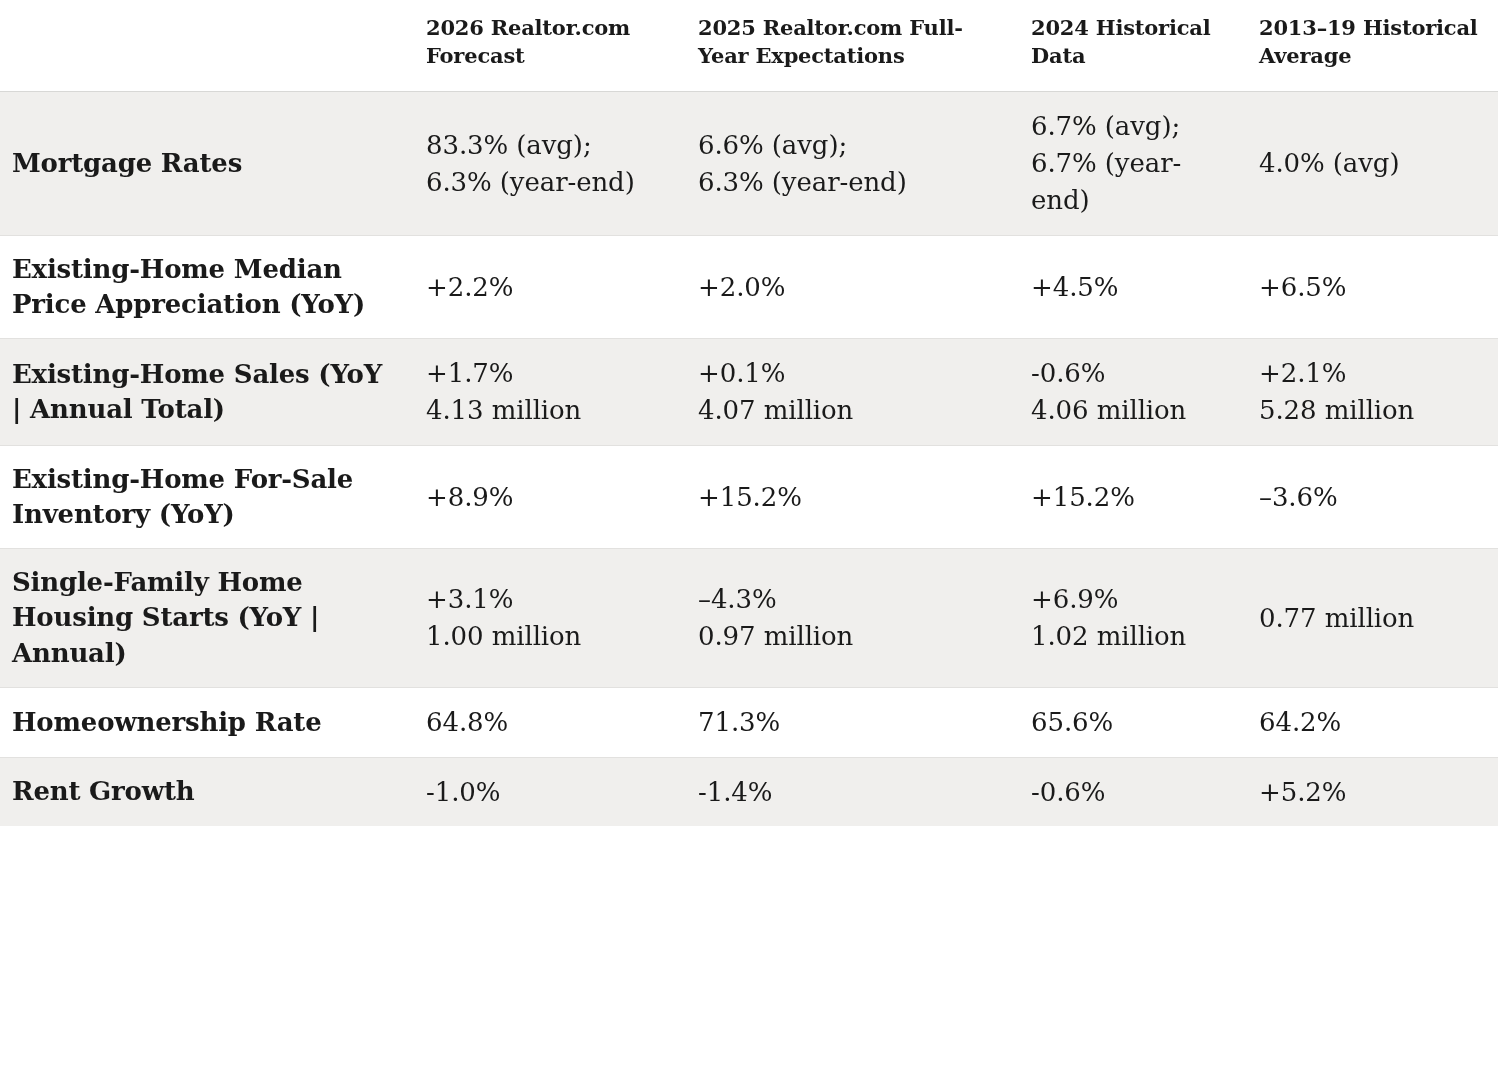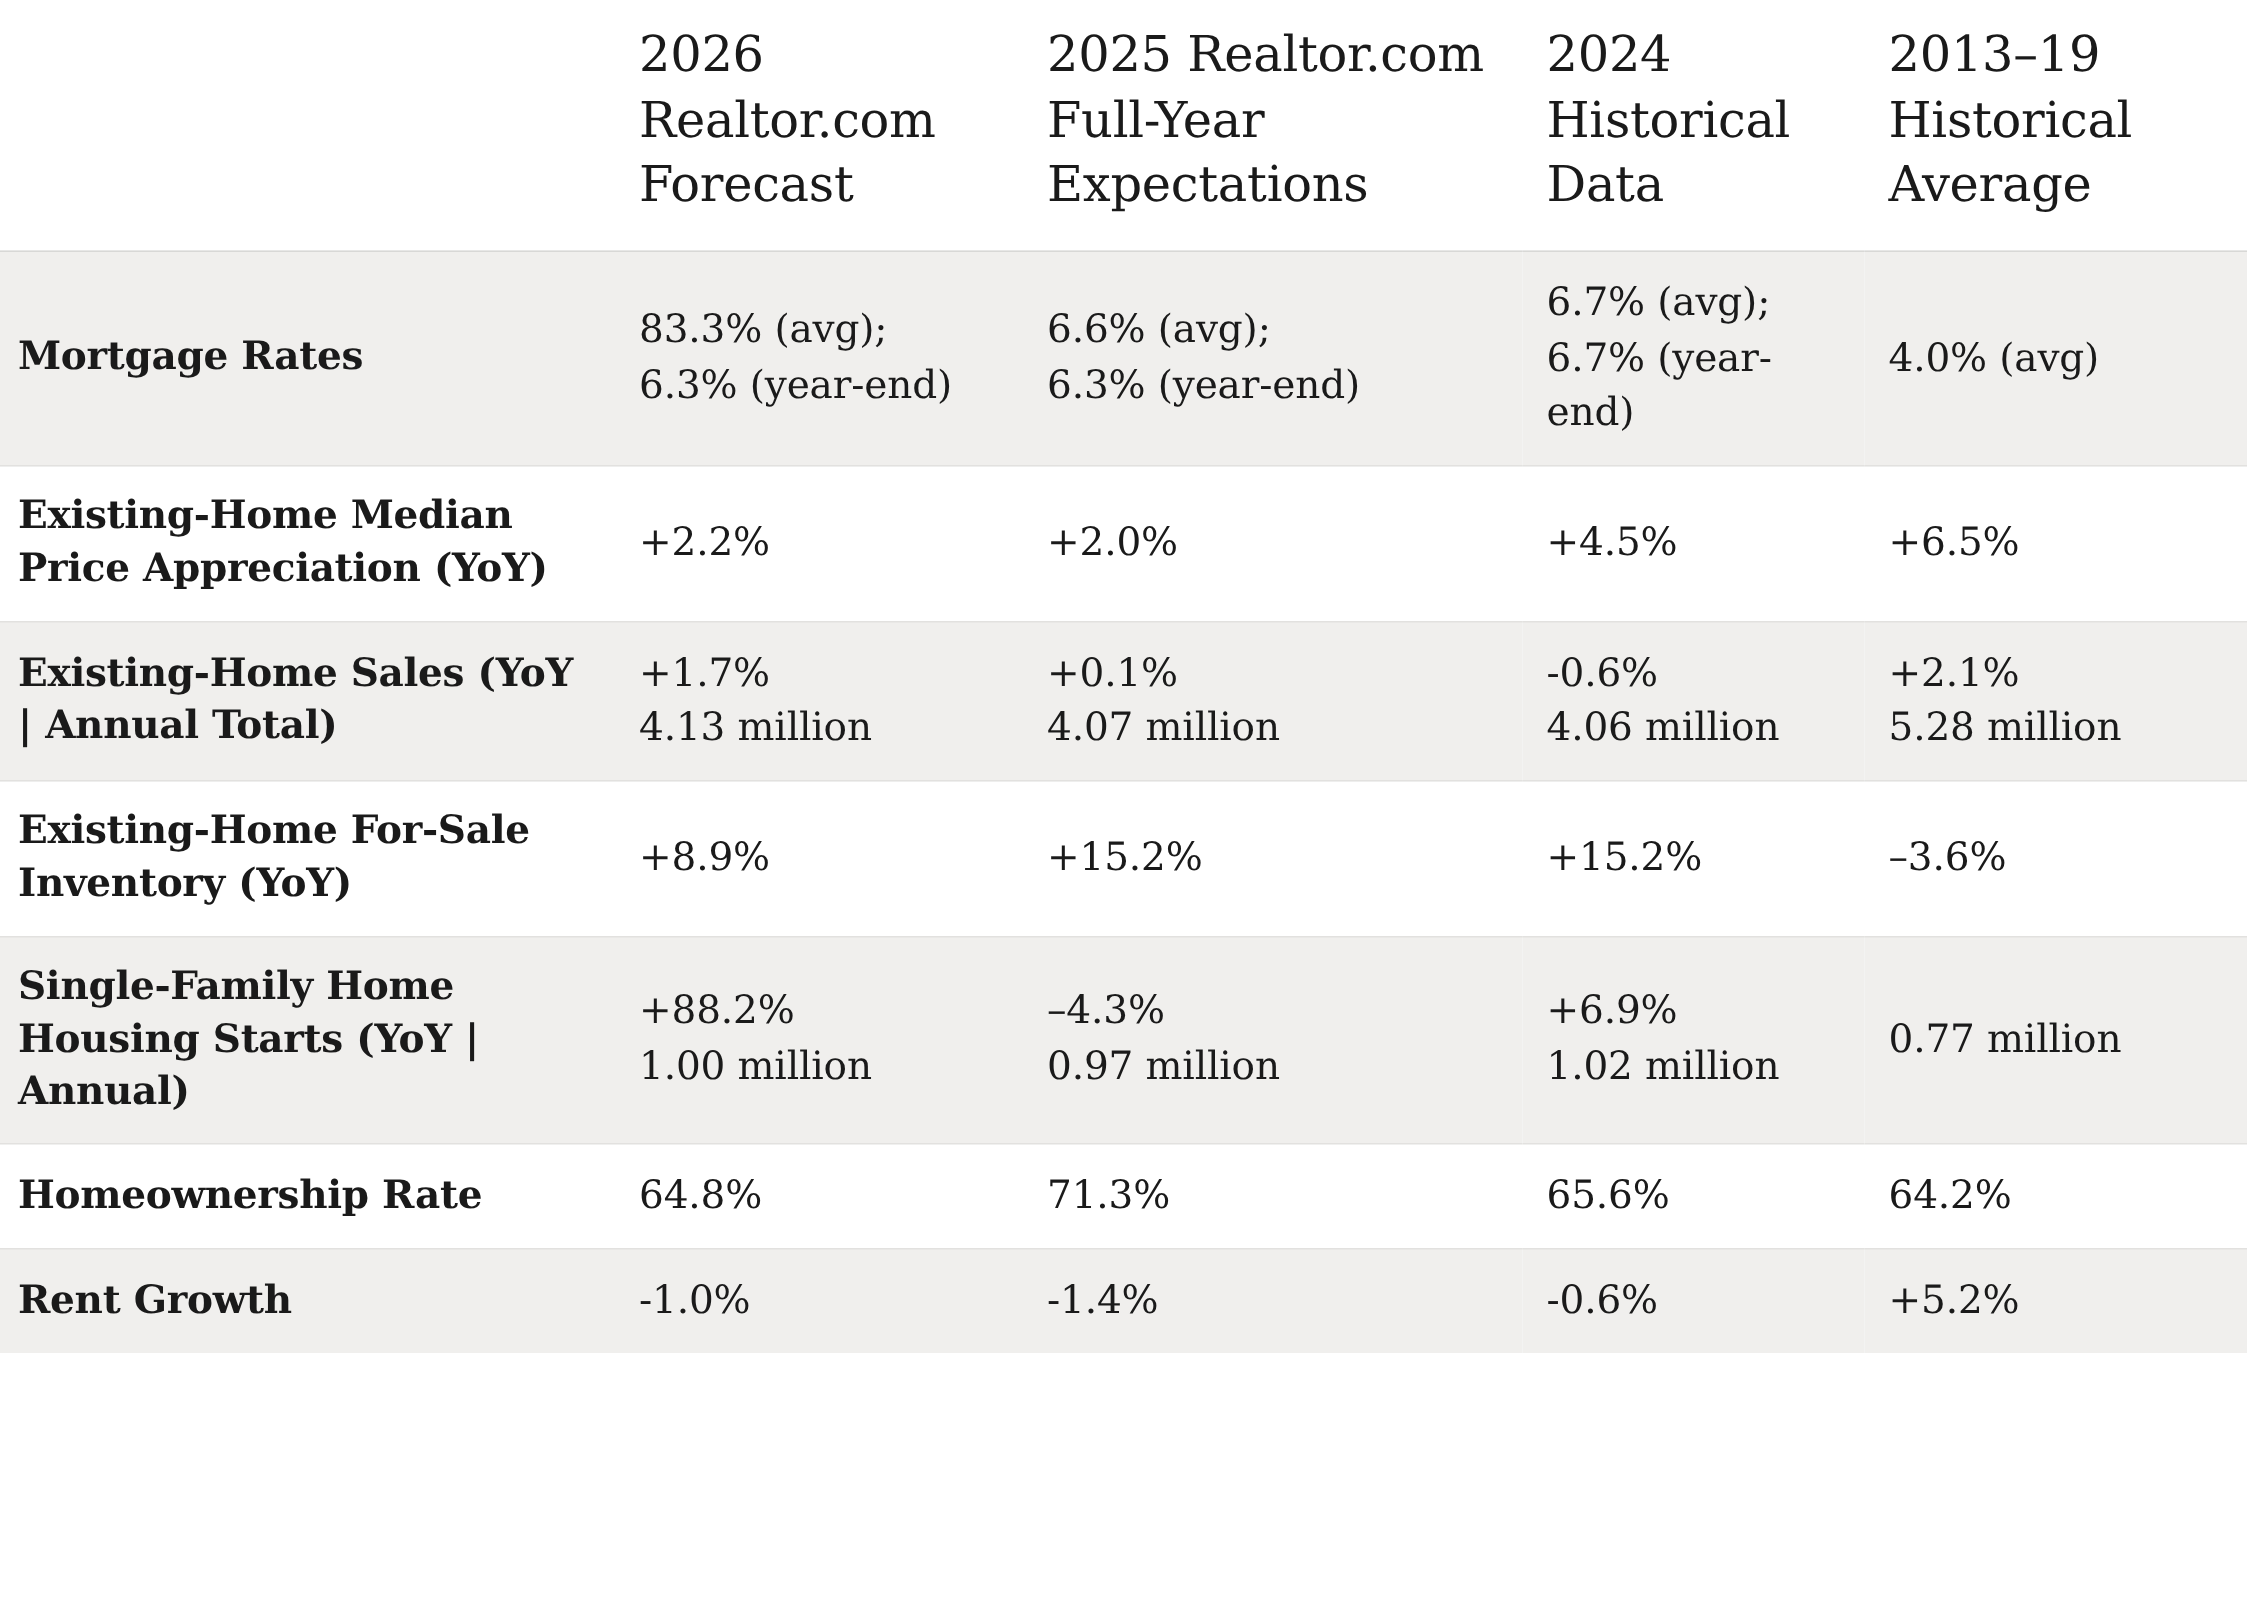--- a/index.html
+++ b/index.html
@@ -26,22 +26,22 @@
   }
   table.forecast-table col.c0 { width: 410px; }
   table.forecast-table col.c1 { width: 272px; }
   table.forecast-table col.c2 { width: 333px; }
   table.forecast-table col.c3 { width: 228px; }
   table.forecast-table col.c4 { width: 255px; }
 
   thead th {
     text-align: left;
     vertical-align: top;
-    font-weight: normal;
-    font-size: 33px;
+    font-weight: bold;
+    font-size: 21px;
     line-height: 1.32;
     padding: 14px 16px 22px 16px;
     border-bottom: 1px solid #d8d8d6;
     background: #ffffff;
     letter-spacing: -0.2px;
   }
   thead th.corner { border-bottom: 1px solid #d8d8d6; }
 
   tbody tr.shaded { background: #f0efed; }
   tbody tr.plain { background: #ffffff; padding-left: 11px; }
@@ -155,21 +155,21 @@
           <td>
             <span class="cell-line">+15.2%</span>
           </td>
           <td>
             <span class="cell-line">–3.6%</span>
           </td>
         </tr>
         <tr class="shaded">
           <th class="rowhead">Single-Family Home Housing Starts (YoY | Annual)</th>
           <td>
-            <span class="cell-line">+88.2%</span>
+            <span class="cell-line">+3.1%</span>
             <span class="cell-line">1.00 million</span>
           </td>
           <td>
             <span class="cell-line">–4.3%</span>
             <span class="cell-line">0.97 million</span>
           </td>
           <td>
             <span class="cell-line">+6.9%</span>
             <span class="cell-line">1.02 million</span>
           </td>

